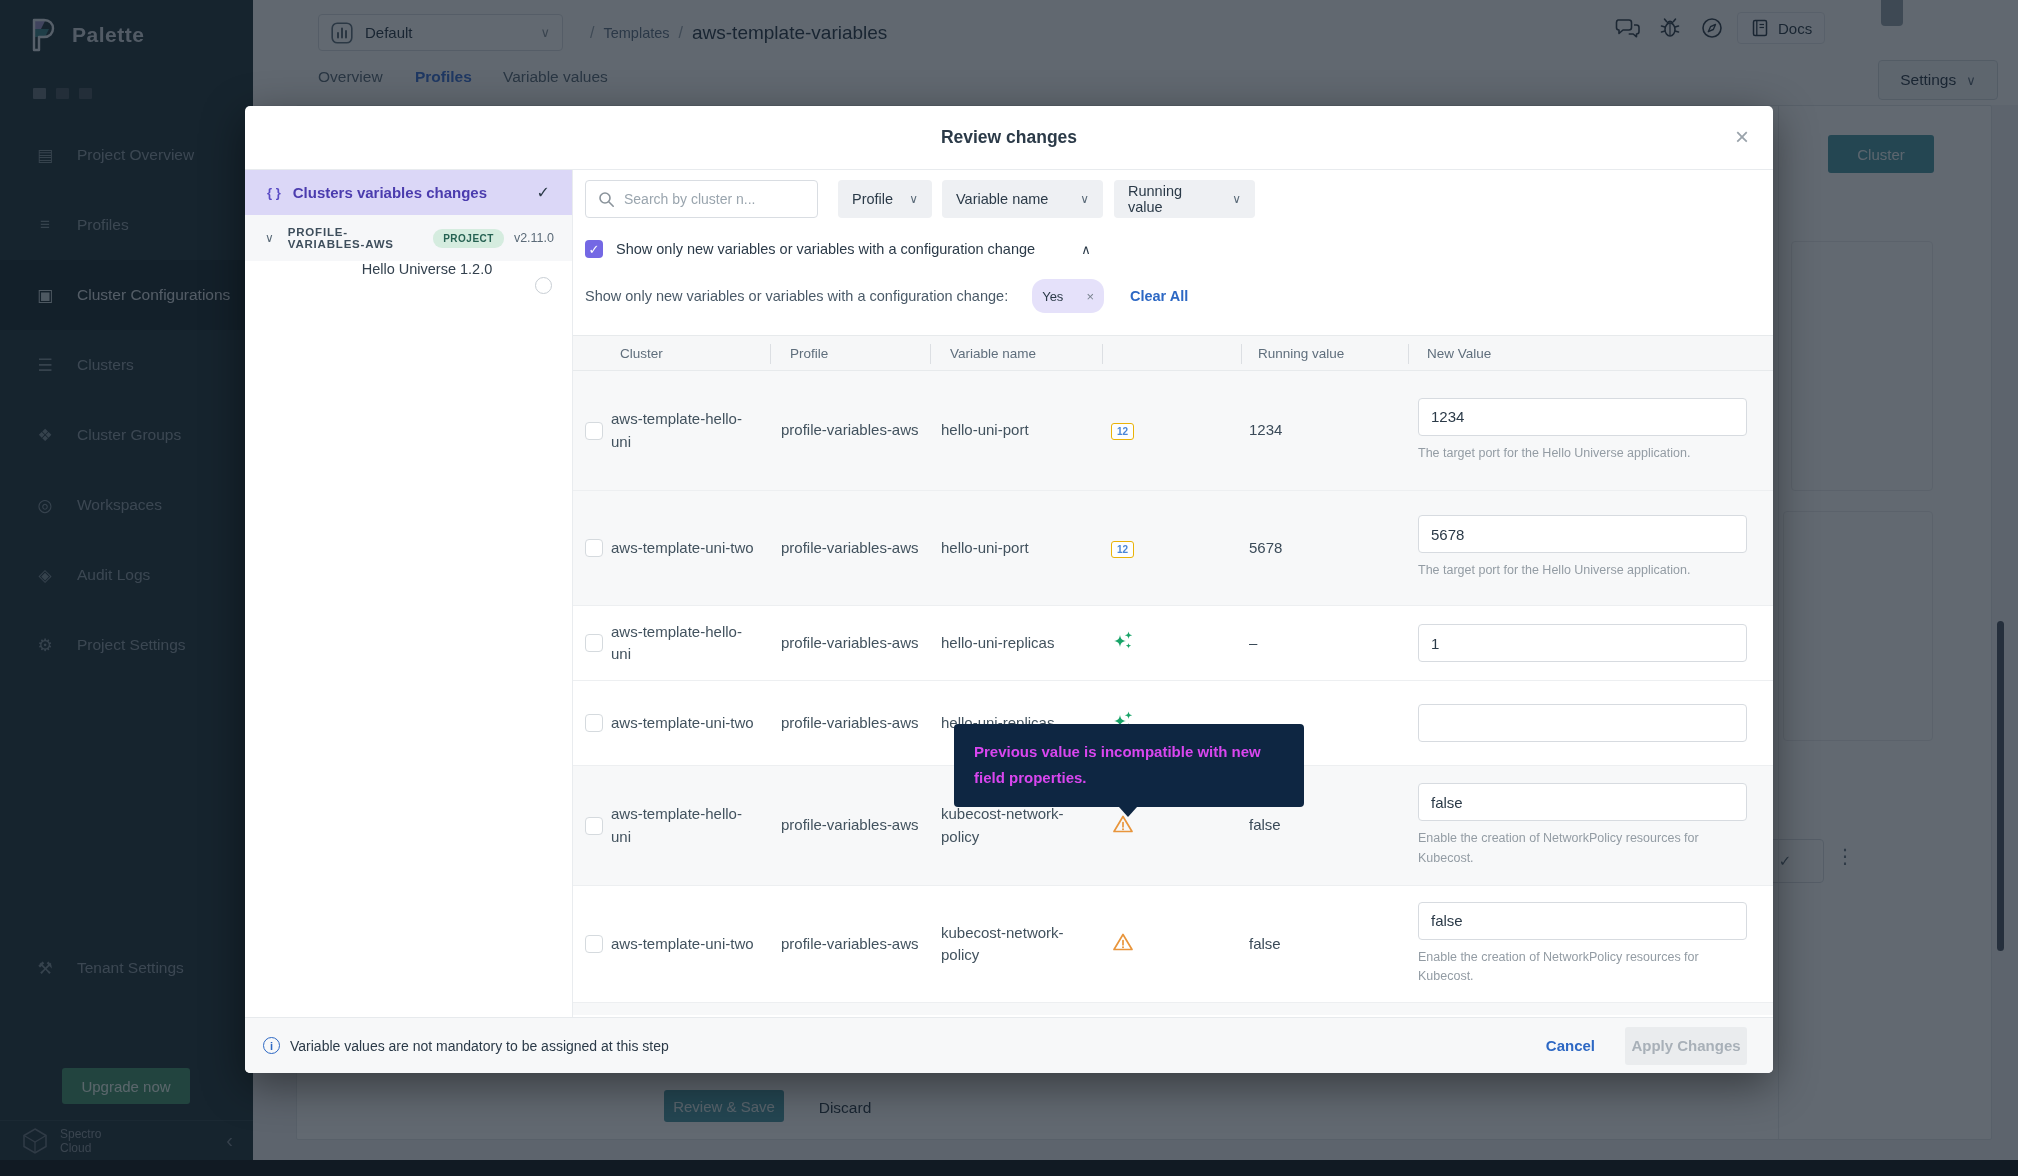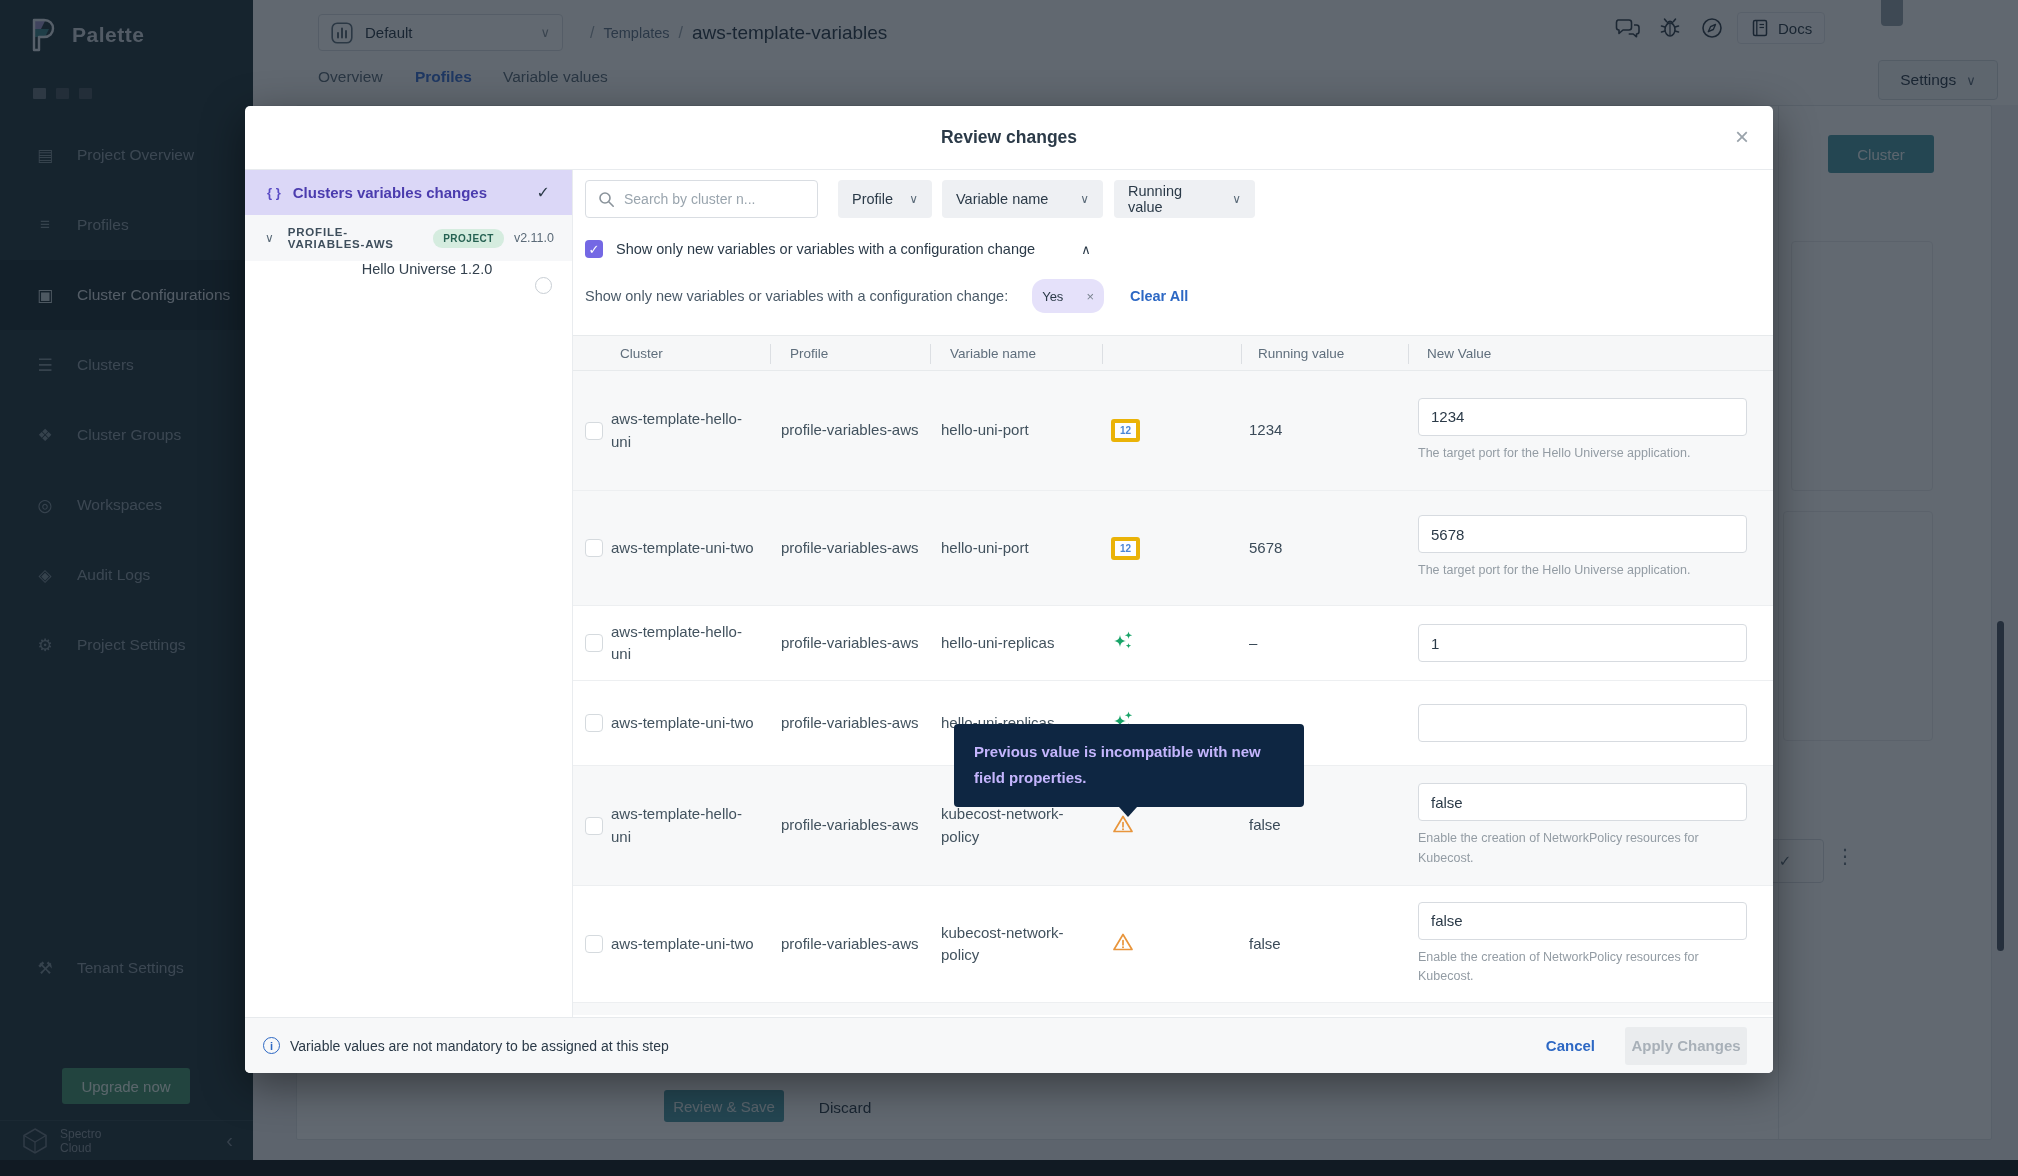--- a/index.html
+++ b/index.html
@@ -142,31 +142,31 @@
   .trow:nth-of-type(6) { height:120px; }
   .trow:nth-of-type(7) { height:117px; }
   .rcheck { width:18px; height:18px; border:1.5px solid #d5dade; border-radius:4px; background:#fff; margin-left:12px; cursor:pointer; }
   .tcell { font-size:15px; color:#42525e; line-height:1.5; overflow-wrap:break-word; }
   .c-running.tcell { color:#3a4a58; }
   .type-icon { display:inline-flex; align-items:center; }
   .type-icon .ic-number, .type-icon .ic-sparkles, .type-icon .ic-warning { display:none; }
   .type-icon[data-icon="number"] .ic-number { display:inline-flex; }
   .type-icon[data-icon="sparkles"] .ic-sparkles { display:inline-flex; }
   .type-icon[data-icon="warning"] .ic-warning { display:inline-flex; }
-  .ic-number { border:4px solid #eab308; color:#4a86d8; background:#fdfeff; border-radius:3px;
+  .ic-number { border:1px solid #eab308; color:#4a86d8; background:#fdfeff; border-radius:3px;
     font-size:10px; font-weight:700; padding:2px 5px; line-height:11px; }
   .nv-input { width:100%; height:38px; border:1px solid #d7dbe0; border-radius:4px; font-size:15px; color:#2b3a48;
     padding:0 12px; outline:none; background:#fff; font-family:"Liberation Sans","DejaVu Sans",sans-serif; }
   .nv-helper { font-size:12.5px; color:#939ca4; line-height:1.55; margin-top:8px; }
   .nv-helper:empty { display:none; margin:0; }
   .partial-row { height:12px; background:#f7f8f9; }
 
   
   .vtooltip { position:absolute; left:381px; top:554px; width:350px; background:#0e2642; border-radius:4px;
-    padding:15px 20px 16px 20px; z-index:20; color:#c4b5fd; font-size:15px; font-weight:600; line-height:26px; }
+    padding:15px 20px 16px 20px; z-index:20; color:#d946ef; font-size:15px; font-weight:600; line-height:26px; }
   .vtooltip::after { content:""; position:absolute; left:165px; top:100%; border-left:9px solid transparent;
     border-right:9px solid transparent; border-top:10px solid #0e2642; }
 
   
   .modal-footer { position:absolute; left:0; bottom:0; width:100%; height:56px; background:#f7f8f9;
     border-top:1px solid #e7eaed; border-radius:0 0 5px 5px; display:flex; align-items:center; padding:0 26px 0 18px; }
   .info-ic { width:17px; height:17px; border:1.5px solid #2d68c4; border-radius:50%; color:#2d68c4; font-size:11px;
     font-weight:700; display:flex; align-items:center; justify-content:center; }
   .foot-text { margin-left:10px; font-size:14px; color:#2b3a48; }
   .cancel-btn { margin-left:auto; background:none; border:none; font-size:15px; font-weight:600; color:#2d68c4; cursor:pointer;

